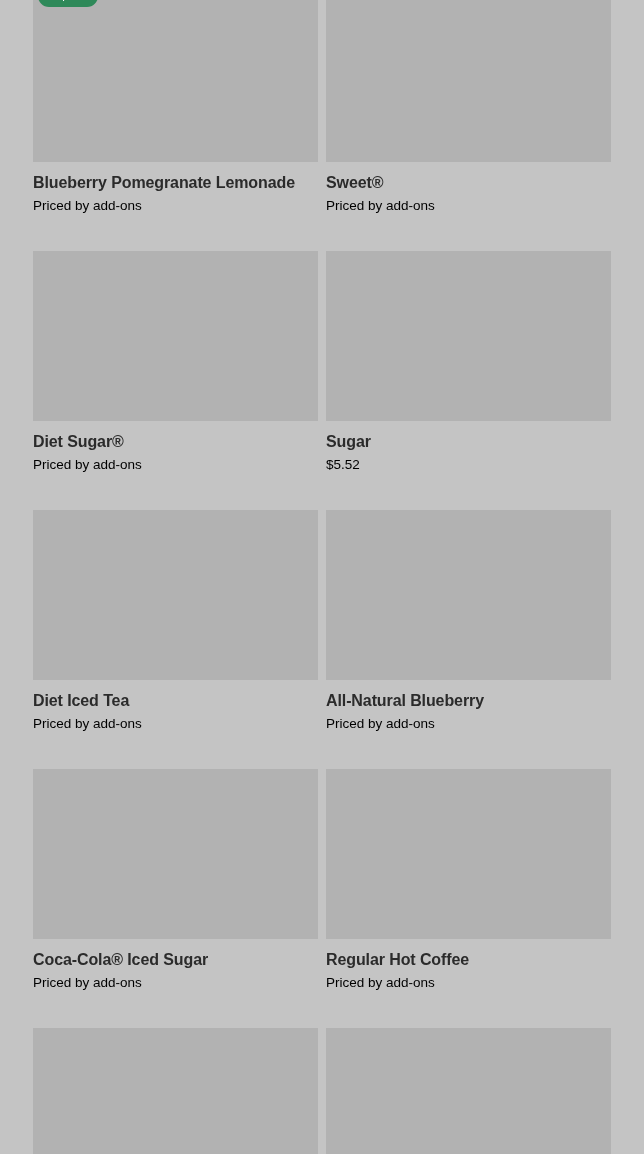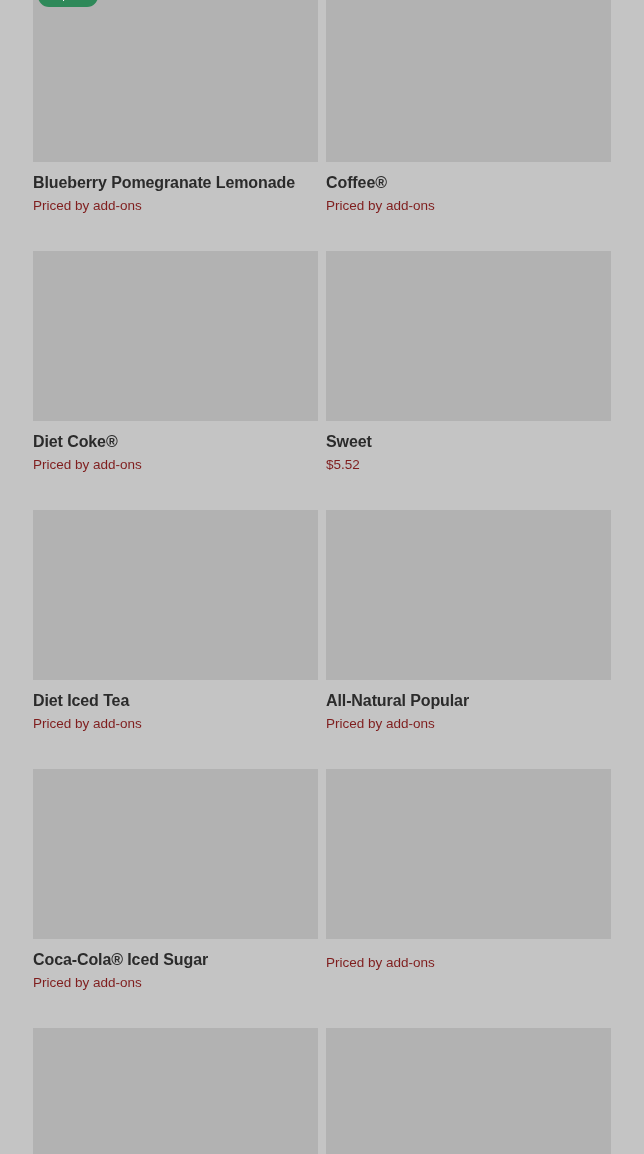--- a/index.html
+++ b/index.html
@@ -91,21 +91,21 @@
     color: #2b2b2b;
     line-height: 20px;
     letter-spacing: -0.1px;
     margin: 0;
     white-space: nowrap;
   }
 
   .product-price {
     font-size: 13.5px;
     font-weight: 400;
-    color: #7f1d1d;
+    color: #000000;
     line-height: 18px;
     margin: 4px 0 0 0;
     white-space: nowrap;
   }
 
   .row-spacer {
     height: 36px;
   }
   .row-spacer-last {
     height: 36px;
@@ -123,74 +123,75 @@
           <span class="badge">Popular</span>
         </div>
         <div class="product-info">
           <div class="product-name">Blueberry Pomegranate Lemonade</div>
           <div class="product-price">Priced by add-ons</div>
         </div>
       </div>
       <div class="product-card col-right">
         <div class="product-image"></div>
         <div class="product-info">
-          <div class="product-name">Coffee®</div>
+          <div class="product-name">Sweet®</div>
           <div class="product-price">Priced by add-ons</div>
         </div>
       </div>
     </div>
     <div class="row-spacer"></div>
 
     <div class="grid-row">
       <div class="product-card col-left">
         <div class="product-image"></div>
         <div class="product-info">
-          <div class="product-name">Diet Coke®</div>
-          <div class="product-price">Priced by add-ons</div>
-        </div>
-      </div>
-      <div class="product-card col-right">
-        <div class="product-image"></div>
-        <div class="product-info">
-          <div class="product-name">Sweet</div>
+          <div class="product-name">Diet Sugar®</div>
+          <div class="product-price">Priced by add-ons</div>
+        </div>
+      </div>
+      <div class="product-card col-right">
+        <div class="product-image"></div>
+        <div class="product-info">
+          <div class="product-name">Sugar</div>
           <div class="product-price">$5.52</div>
         </div>
       </div>
     </div>
     <div class="row-spacer"></div>
 
     <div class="grid-row">
       <div class="product-card col-left">
         <div class="product-image"></div>
         <div class="product-info">
           <div class="product-name">Diet Iced Tea</div>
           <div class="product-price">Priced by add-ons</div>
         </div>
       </div>
       <div class="product-card col-right">
         <div class="product-image"></div>
         <div class="product-info">
-          <div class="product-name">All-Natural Popular</div>
+          <div class="product-name">All-Natural Blueberry</div>
           <div class="product-price">Priced by add-ons</div>
         </div>
       </div>
     </div>
     <div class="row-spacer"></div>
 
     <div class="grid-row">
       <div class="product-card col-left">
         <div class="product-image"></div>
         <div class="product-info">
           <div class="product-name">Coca-Cola® Iced Sugar</div>
           <div class="product-price">Priced by add-ons</div>
         </div>
       </div>
       <div class="product-card col-right">
         <div class="product-image"></div>
         <div class="product-info">
+          <div class="product-name">Regular Hot Coffee</div>
           <div class="product-price">Priced by add-ons</div>
         </div>
       </div>
     </div>
     <div class="row-spacer-last"></div>
 
     <div class="grid-row">
       <div class="product-card col-left">
         <div class="product-image"></div>
 

